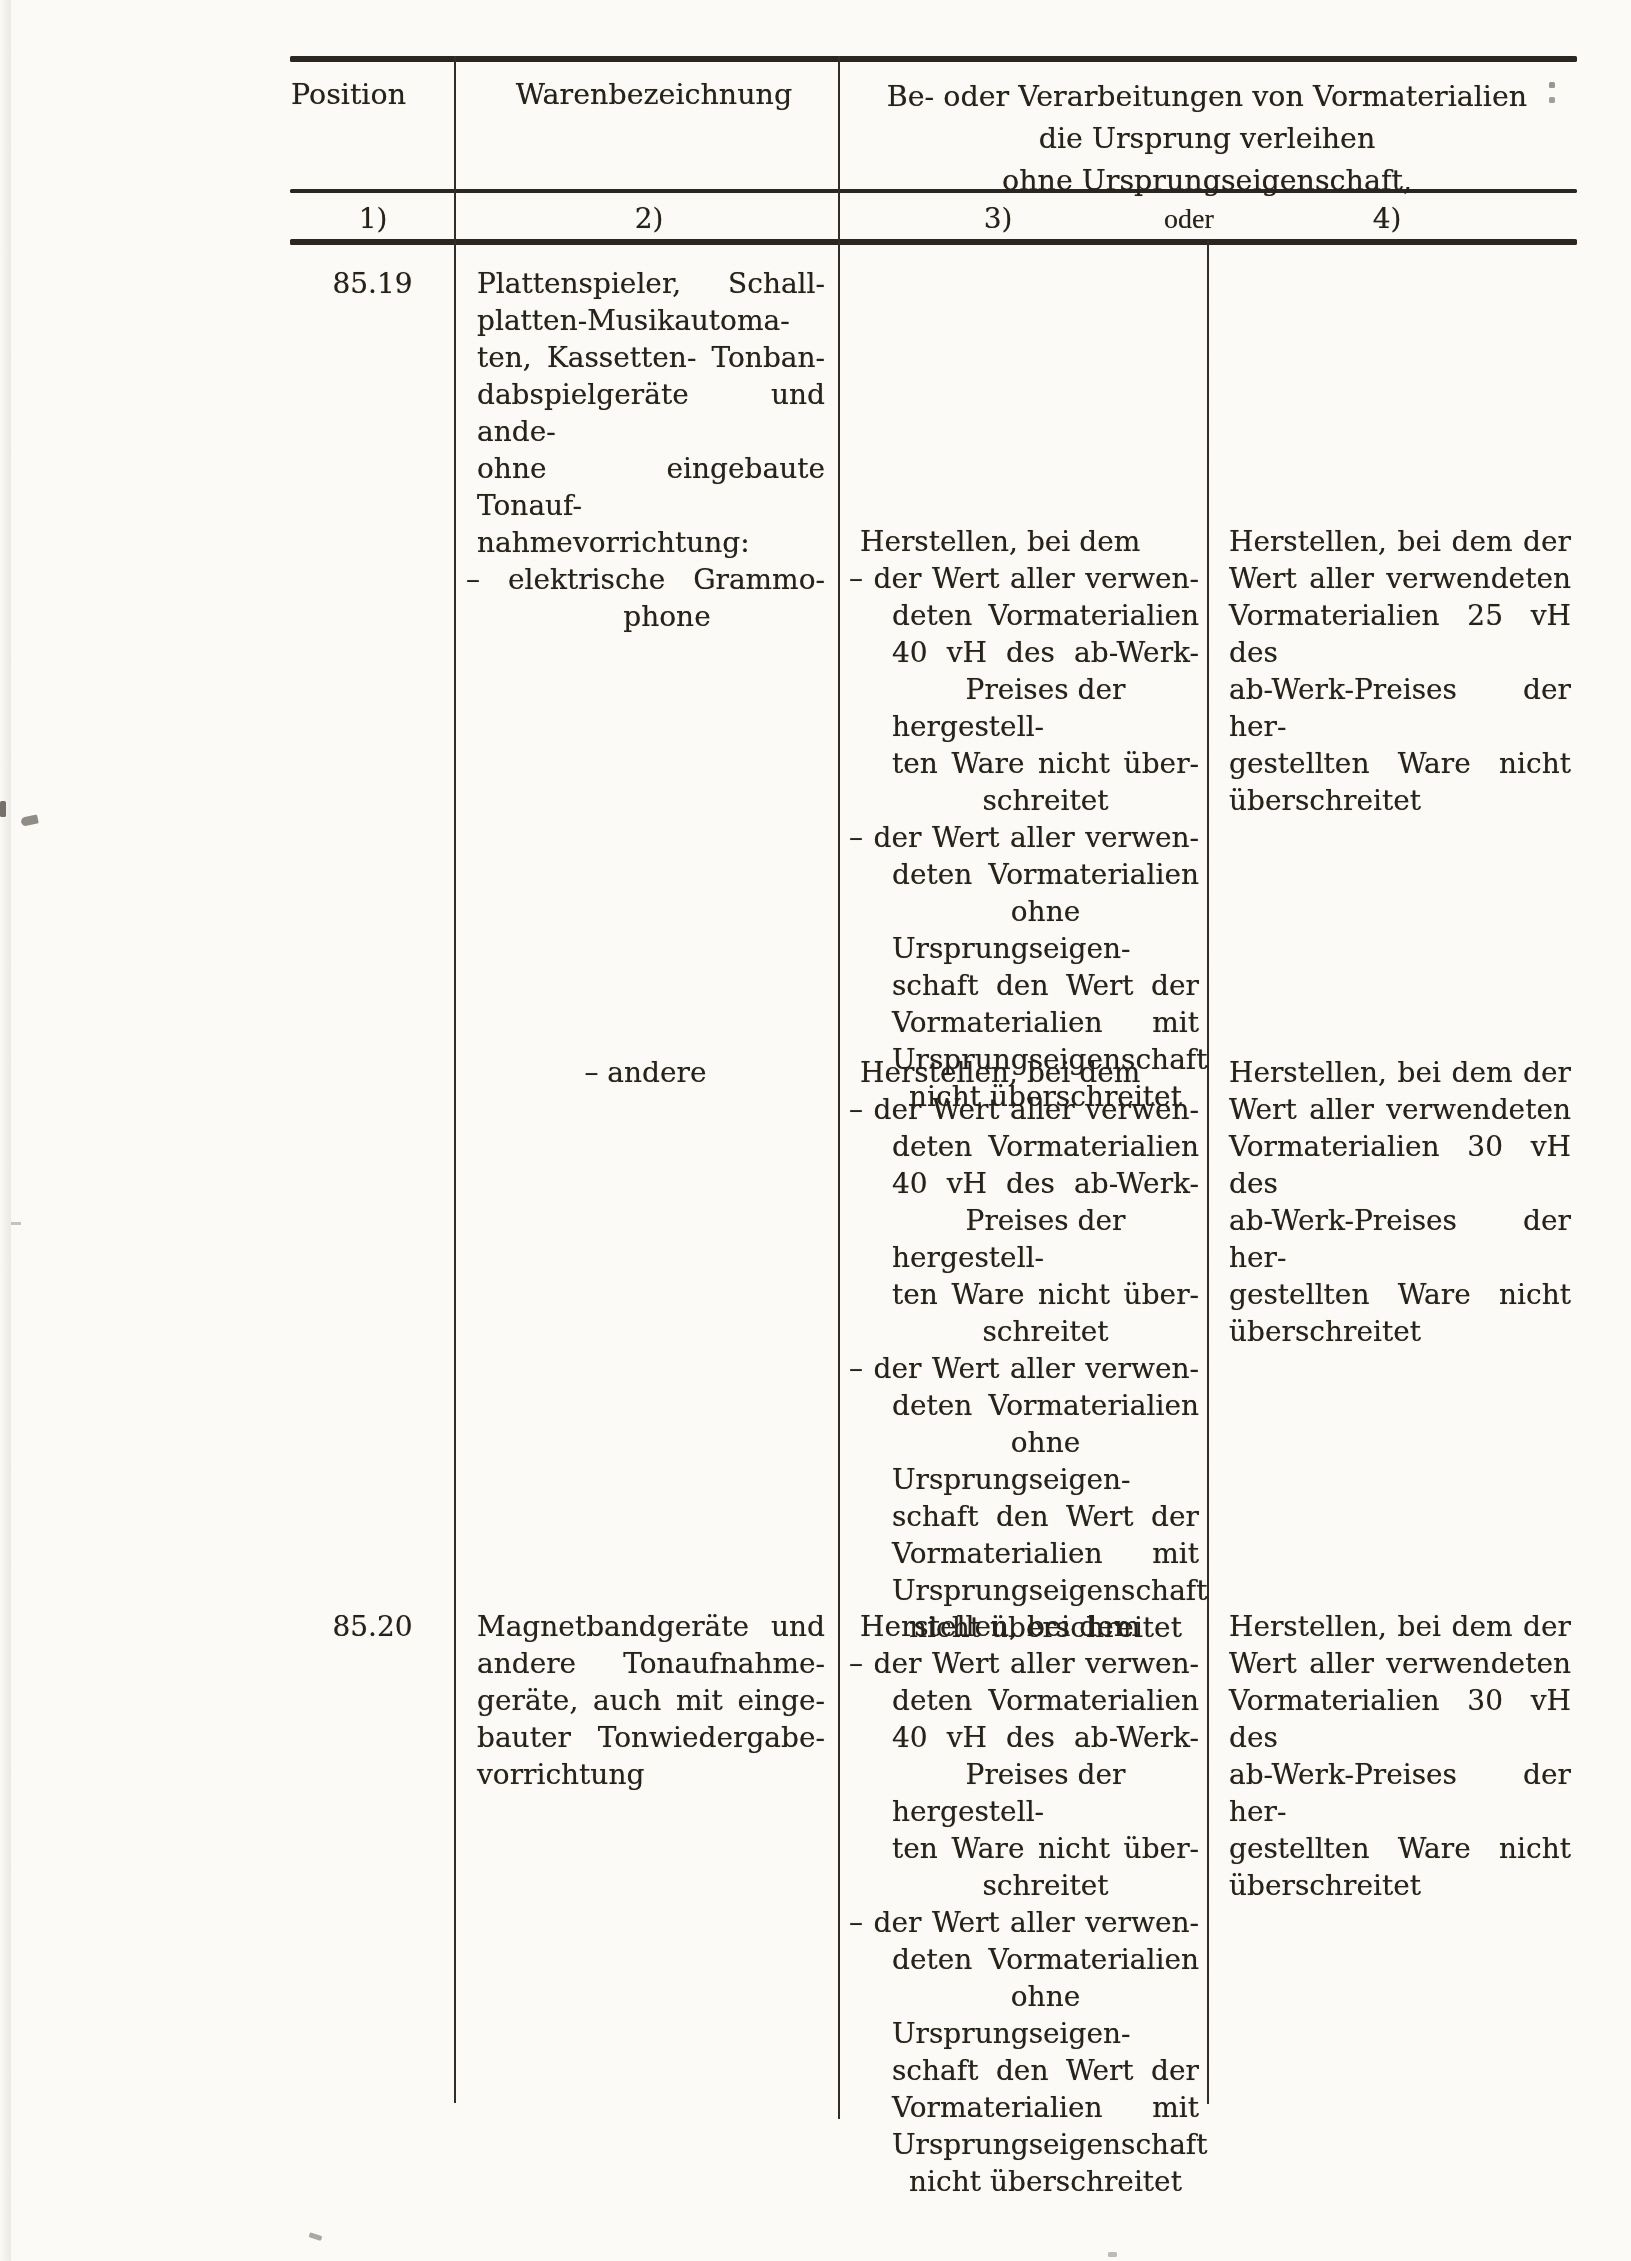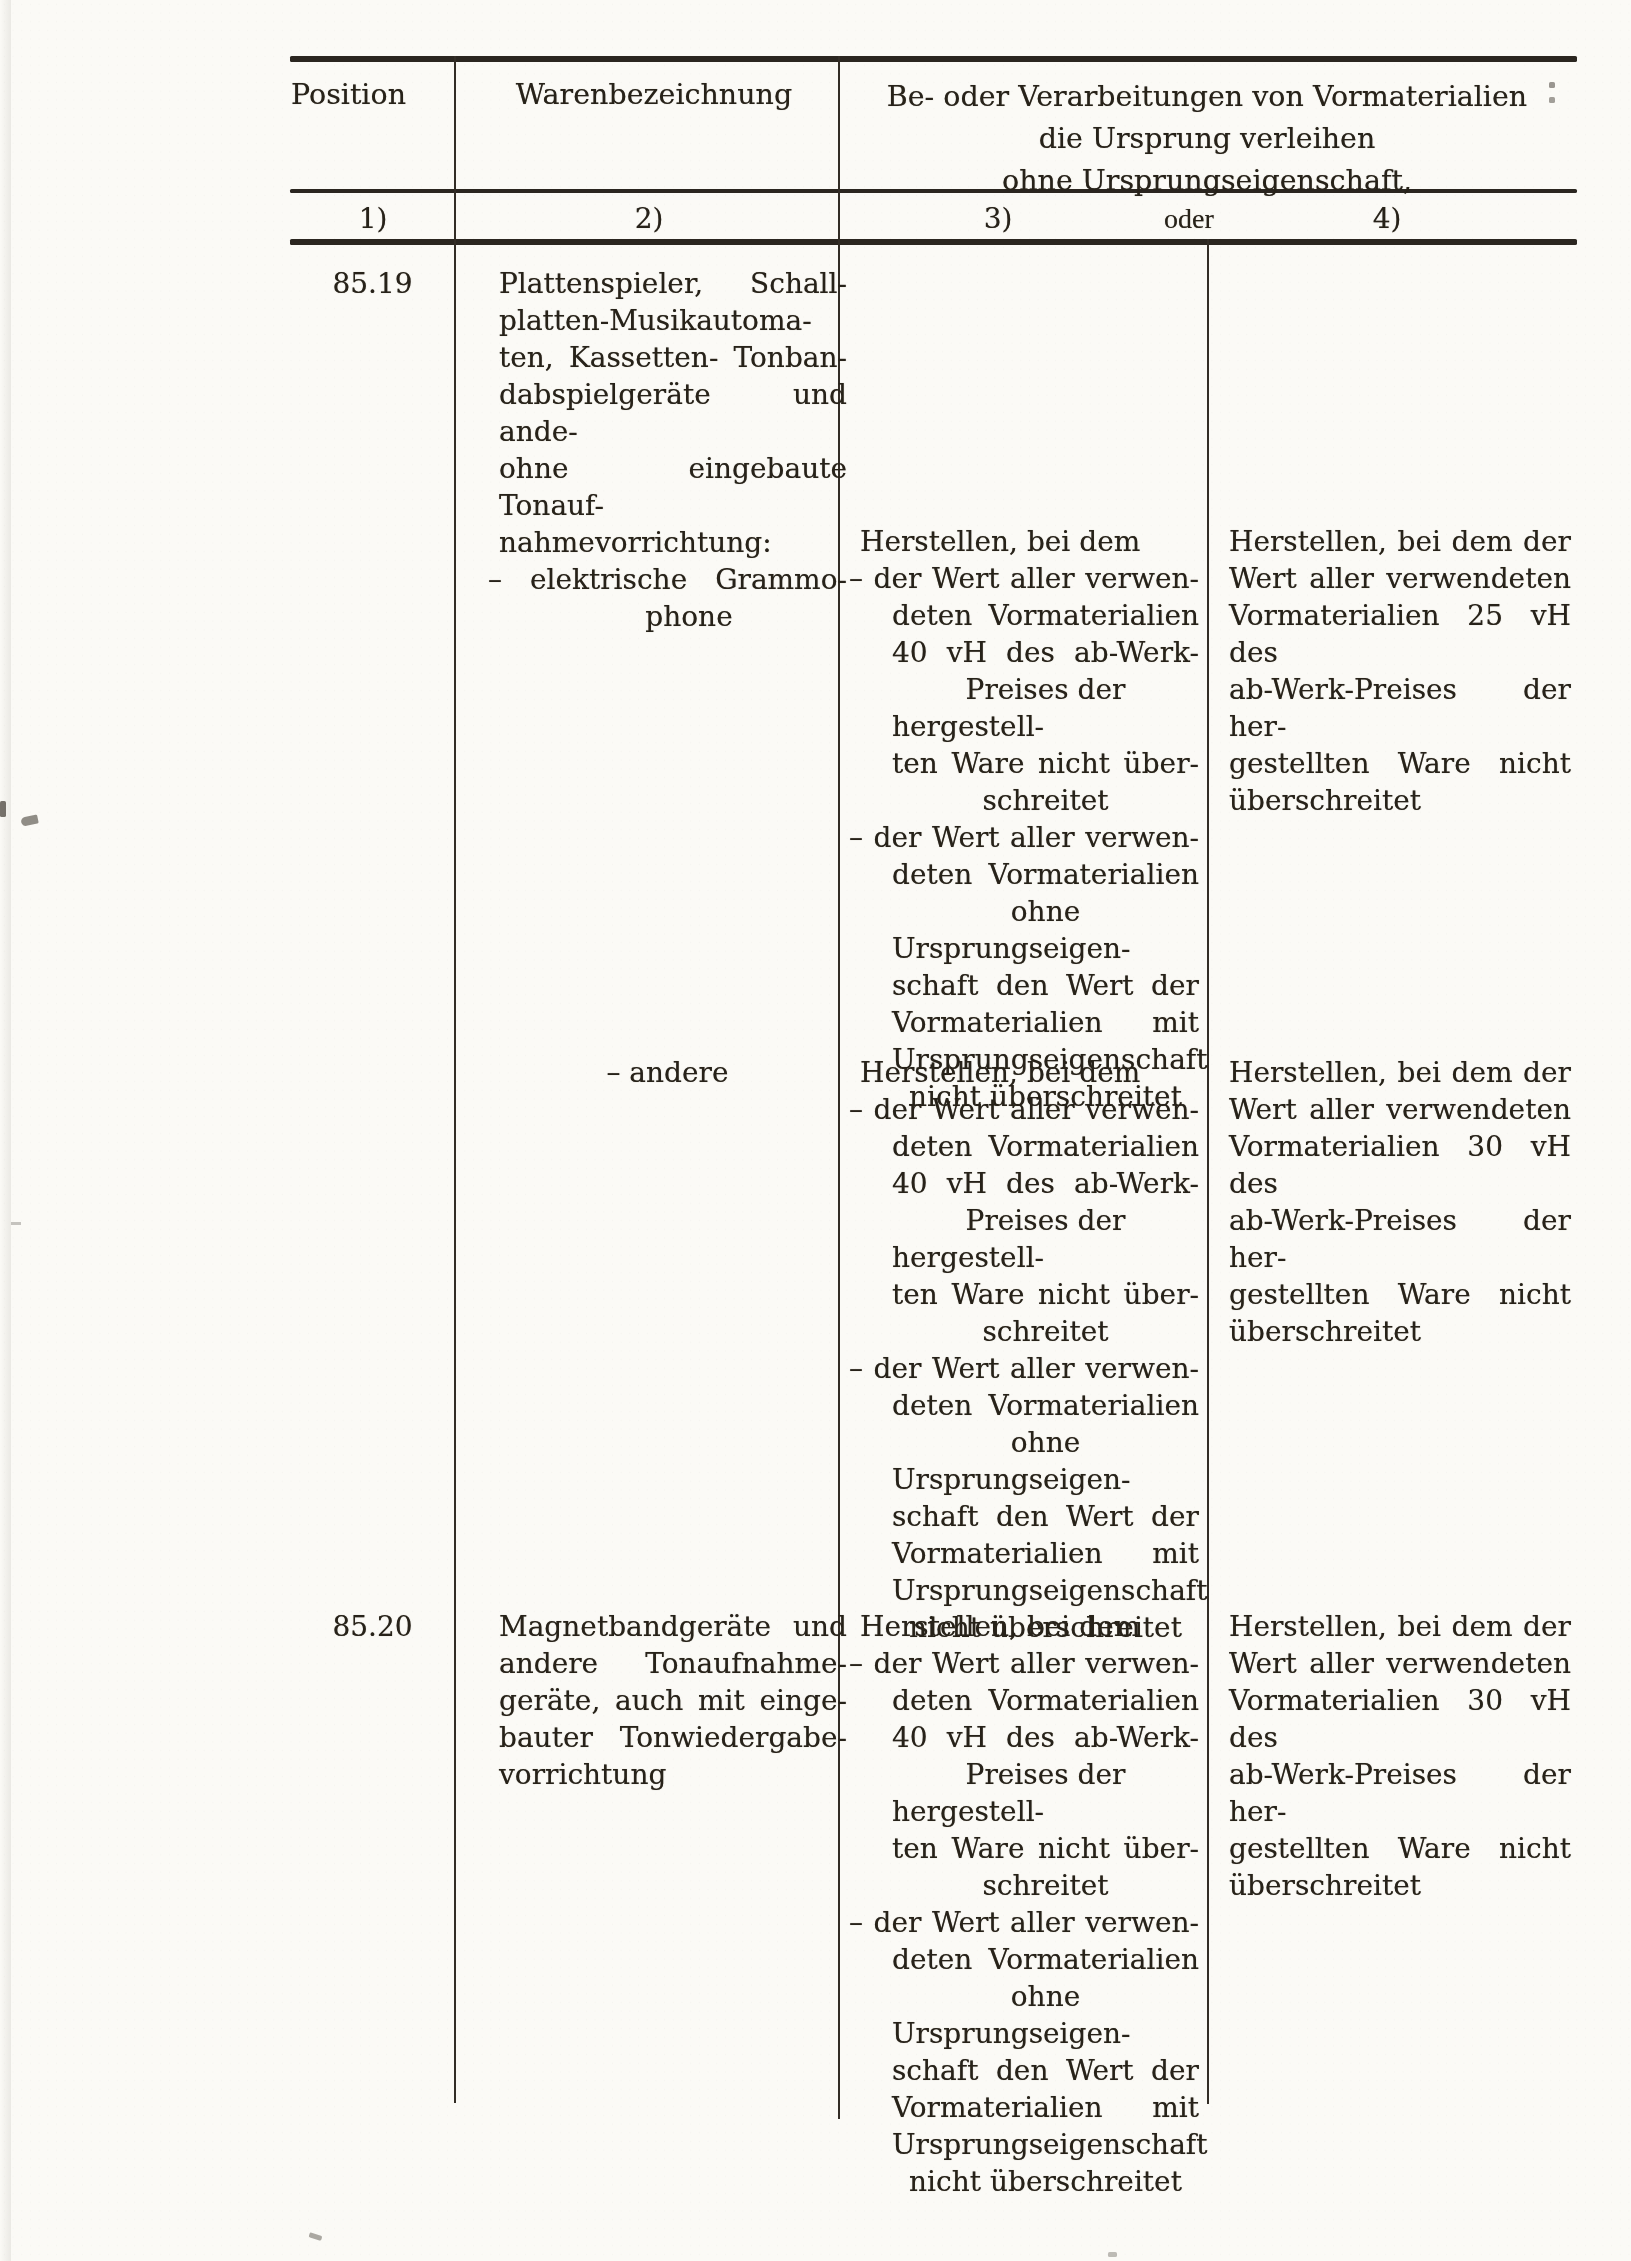--- a/index.html
+++ b/index.html
@@ -36,21 +36,21 @@
   .h-waren{left:455px;top:76px;width:383px;text-align:center;font-size:28.5px;padding-left:15px;}
   .h-proc{left:839px;top:76px;width:736px;text-align:center;font-size:28.5px;line-height:42px;}
   .colnum{position:absolute;top:200px;transform:translateX(-50%);font-size:28px;line-height:37px;text-shadow:0 0 0.7px rgba(45,38,28,0.55);}
   .n-1{left:373px;}
   .n-2{left:649px;}
   .n-3{left:998px;}
   .n-oder{left:1189px;font-family:Liberation Serif, serif;}
   .n-4{left:1387px;}
   
   .c-pos{left:291px;width:163px;text-align:center;}
-  .c-goods{left:499px;width:348px;}
+  .c-goods{left:477px;width:348px;}
   .c-rule3{left:860px;width:339px;}
   .c-rule4{left:1229px;width:342px;}
   .t-r0{top:265px;}
   .t-b0{top:523px;}
   .t-r1{top:1054px;}
   .t-r2{top:1608px;}
   .para{margin:0;}
   .line{text-align:left;}
   .line.j{text-align:justify;text-align-last:justify;}
   .para.hang .line{margin-left:32px;text-align:center;}

